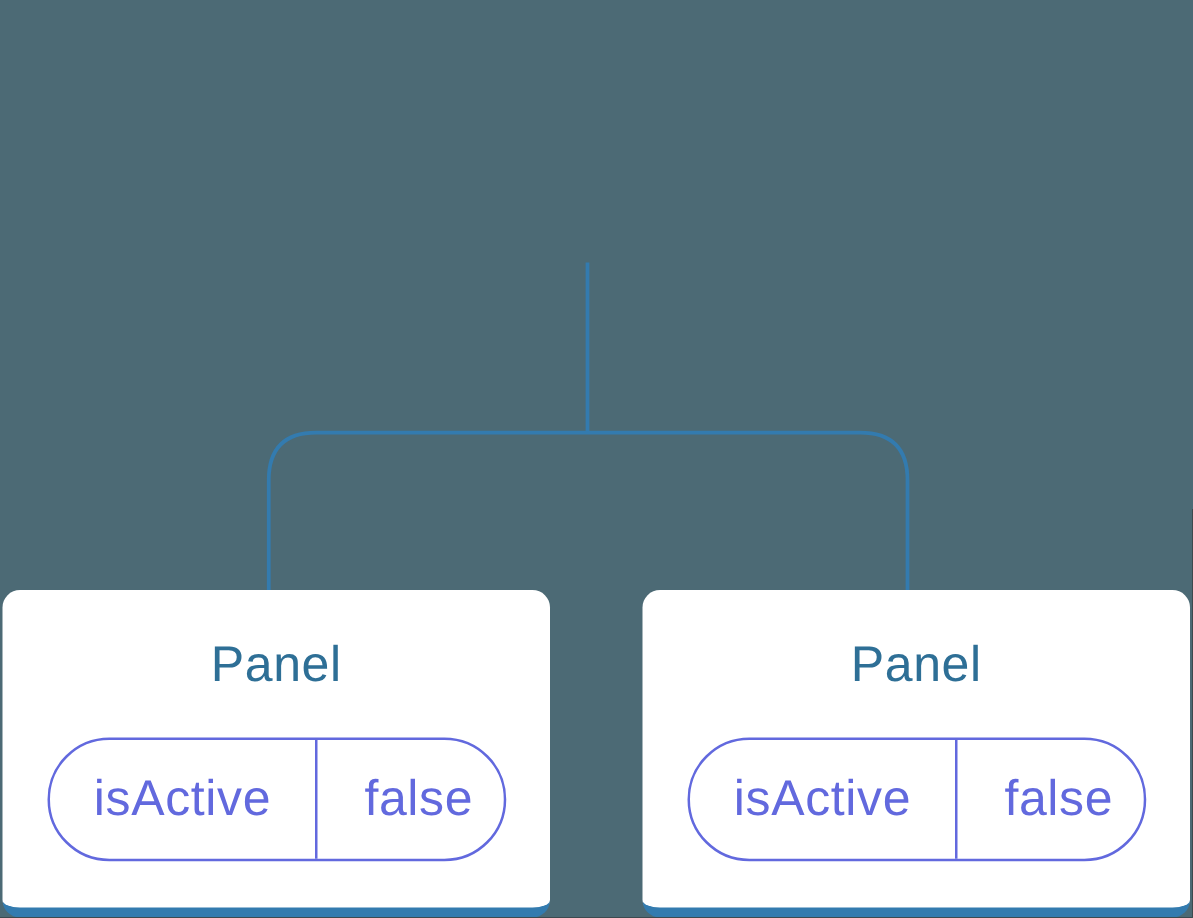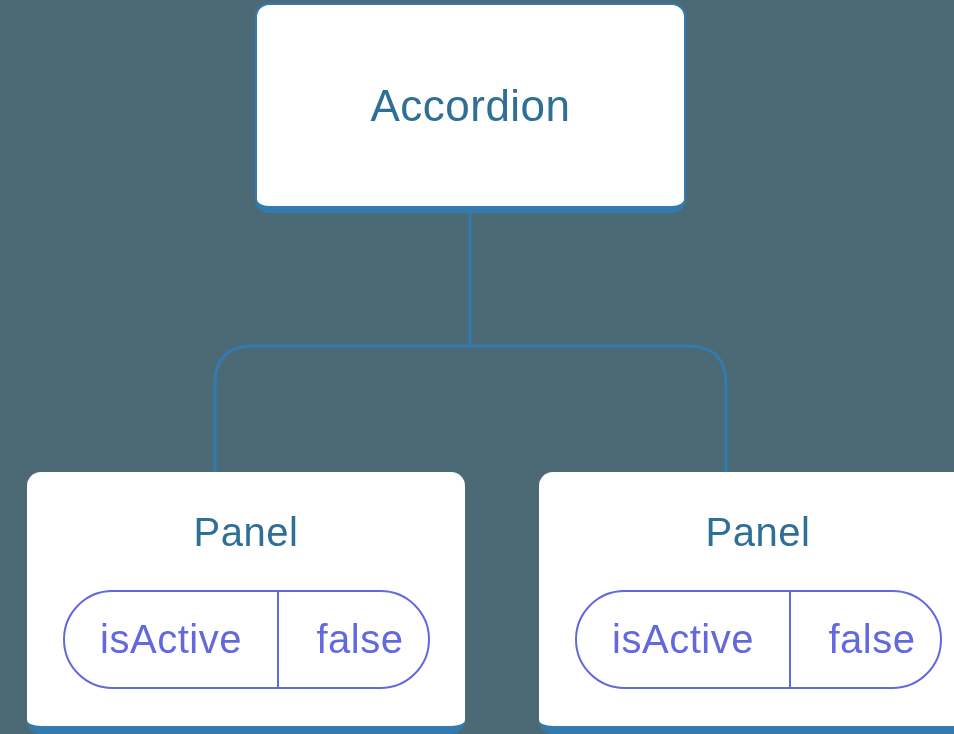--- a/index.html
+++ b/index.html
@@ -47,21 +47,20 @@
   .root-title {
     color: var(--heading-color, #2E6F96);
     font-size: 44px;
     font-weight: 500;
     letter-spacing: 0.5px;
   }
   .panel-card {
     top: 472px;
     width: 438px; height: 262px;
     border-bottom: 8px solid var(--line-color, #337BAF);
-    margin-left: 25px;
   }
   .panel-left  { left: 2px; }
   .panel-right { left: 514px; }
   .panel-title {
     position: absolute;
     top: 40px; left: 0;
     width: 100%;
     text-align: center;
     color: var(--heading-color, #2E6F96);
     font-size: 40px;
@@ -101,23 +100,20 @@
 </head>
 <body>
 
 <div class="canvas">
 
   <svg class="connector-svg" viewBox="0 0 954 734" xmlns="http://www.w3.org/2000/svg" aria-hidden="true">
     <path d="M470 210 L470 347"></path>
     <path d="M215 472 L215 384 Q215 346 253 346 L688 346 Q726 346 726 384 L726 472"></path>
   </svg>
 
-  <div class="card root-card">
-    <div class="root-title">Accordion</div>
-  </div>
 
   <div class="card panel-card panel-left">
     <div class="panel-title">Panel</div>
     <div class="state-pill">
       <div class="state-cell state-name-cell">isActive</div>
       <div class="state-cell state-value-cell">false</div>
     </div>
   </div>
 
   <div class="card panel-card panel-right">

